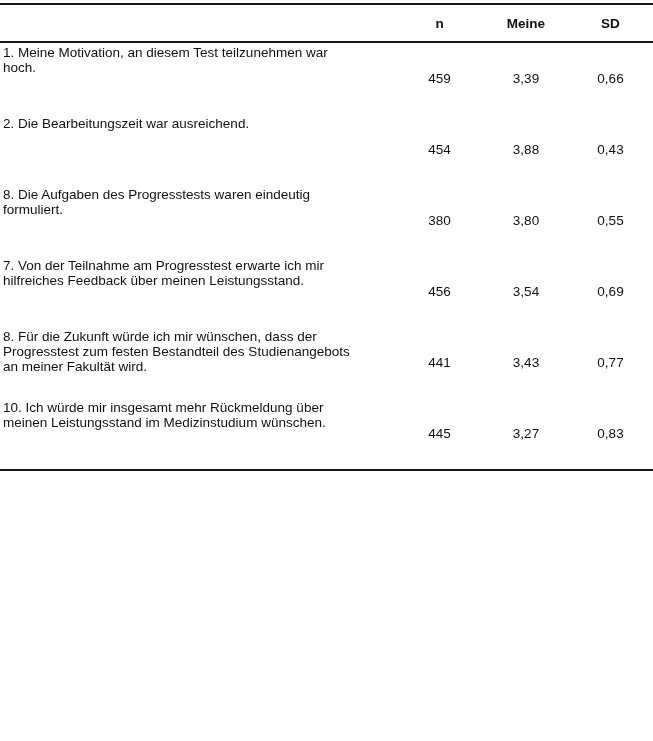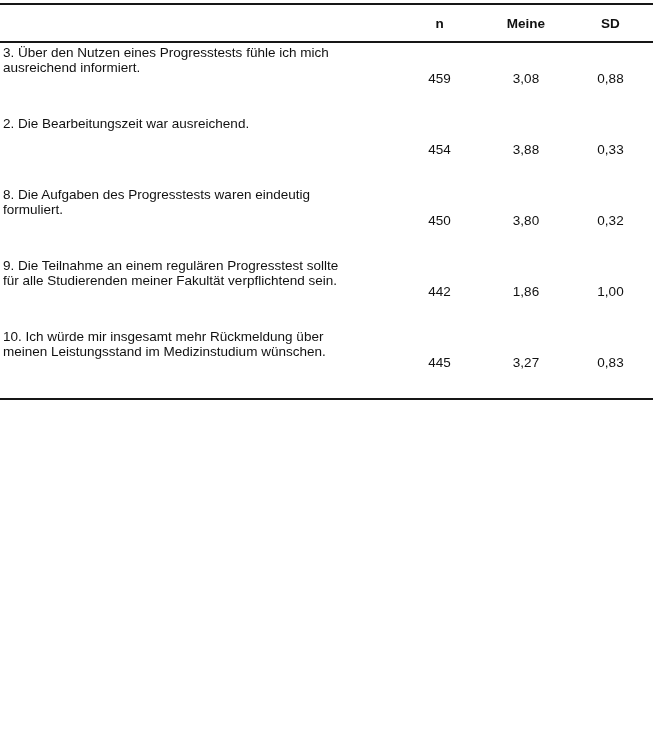--- a/index.html
+++ b/index.html
@@ -74,45 +74,53 @@
     <thead>
       <tr>
         <th class="q-head"></th>
         <th>n</th>
         <th>Meine</th>
         <th>SD</th>
       </tr>
     </thead>
     <tbody>
       <tr>
-        <td class="q">3. Über den Nutzen eines Progresstests fühle ich mich
-ausreichend informiert.</td>
+        <td class="q">1. Meine Motivation, an diesem Test teilzunehmen war
+hoch.</td>
         <td class="v">459</td>
-        <td class="v">3,08</td>
-        <td class="v">0,88</td>
+        <td class="v">3,39</td>
+        <td class="v">0,66</td>
       </tr>
       <tr>
         <td class="q">2. Die Bearbeitungszeit war ausreichend.</td>
         <td class="v">454</td>
         <td class="v">3,88</td>
-        <td class="v">0,33</td>
+        <td class="v">0,43</td>
       </tr>
       <tr>
         <td class="q">8. Die Aufgaben des Progresstests waren eindeutig
 formuliert.</td>
-        <td class="v">450</td>
+        <td class="v">380</td>
         <td class="v">3,80</td>
-        <td class="v">0,32</td>
+        <td class="v">0,55</td>
       </tr>
       <tr>
-        <td class="q">9. Die Teilnahme an einem regulären Progresstest sollte
-für alle Studierenden meiner Fakultät verpflichtend sein.</td>
-        <td class="v">442</td>
-        <td class="v">1,86</td>
-        <td class="v">1,00</td>
+        <td class="q">7. Von der Teilnahme am Progresstest erwarte ich mir
+hilfreiches Feedback über meinen Leistungsstand.</td>
+        <td class="v">456</td>
+        <td class="v">3,54</td>
+        <td class="v">0,69</td>
+      </tr>
+      <tr>
+        <td class="q">8. Für die Zukunft würde ich mir wünschen, dass der
+Progresstest zum festen Bestandteil des Studienangebots
+an meiner Fakultät wird.</td>
+        <td class="v">441</td>
+        <td class="v">3,43</td>
+        <td class="v">0,77</td>
       </tr>
       <tr>
         <td class="q">10. Ich würde mir insgesamt mehr Rückmeldung über
 meinen Leistungsstand im Medizinstudium wünschen.</td>
         <td class="v">445</td>
         <td class="v">3,27</td>
         <td class="v">0,83</td>
       </tr>
     </tbody>
   </table>

